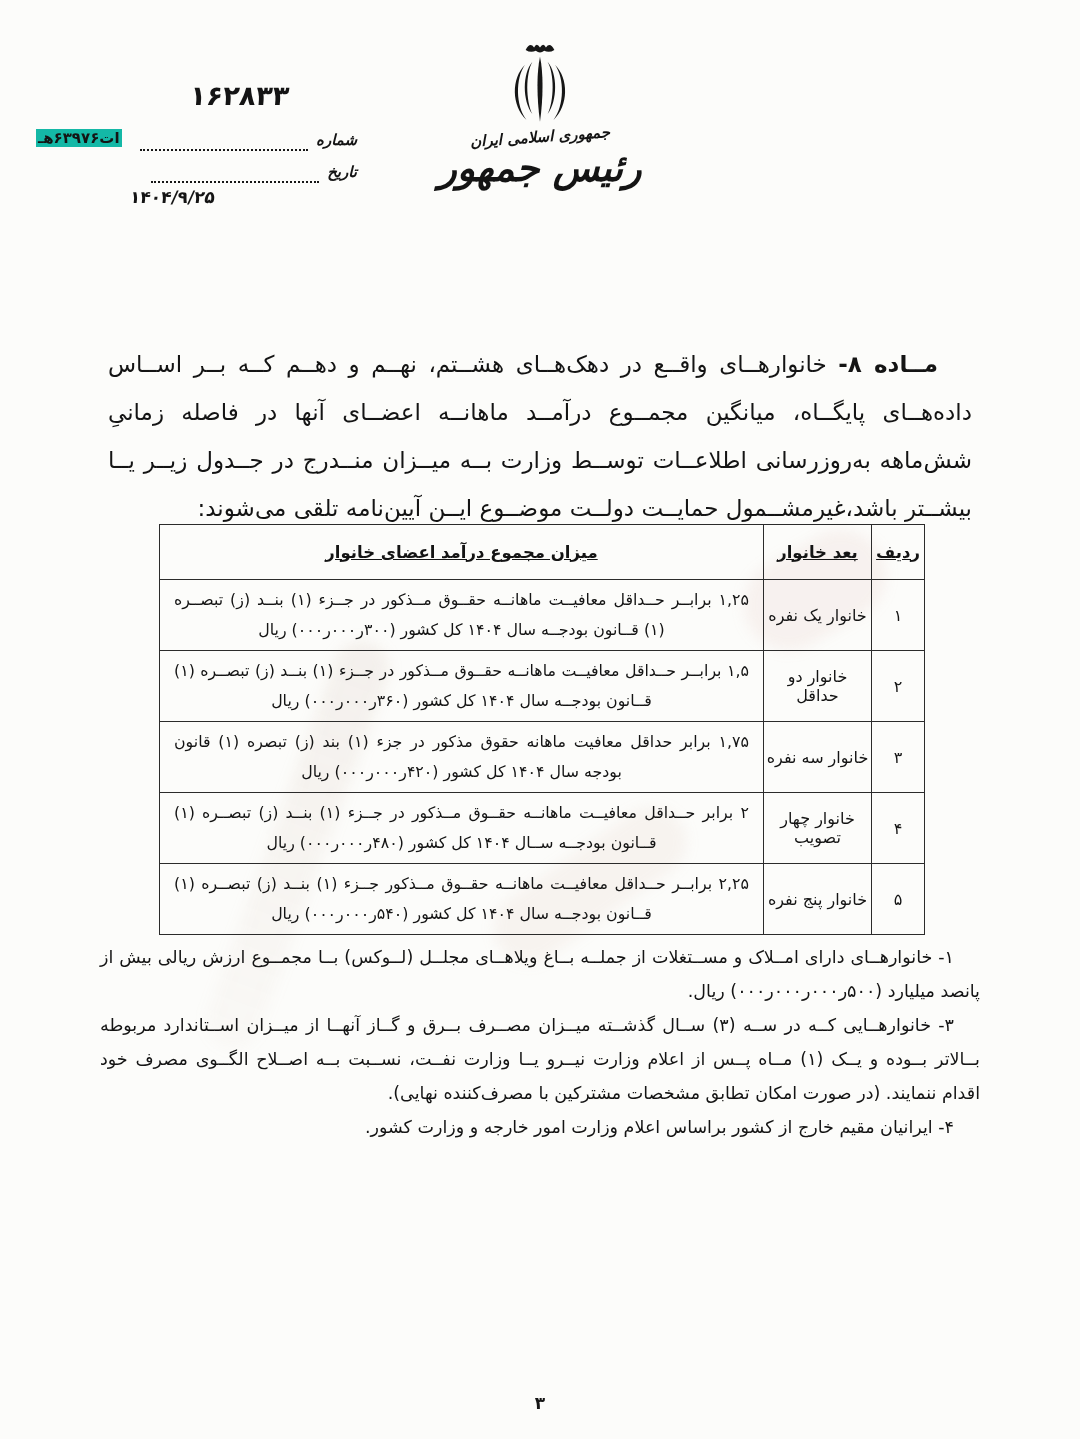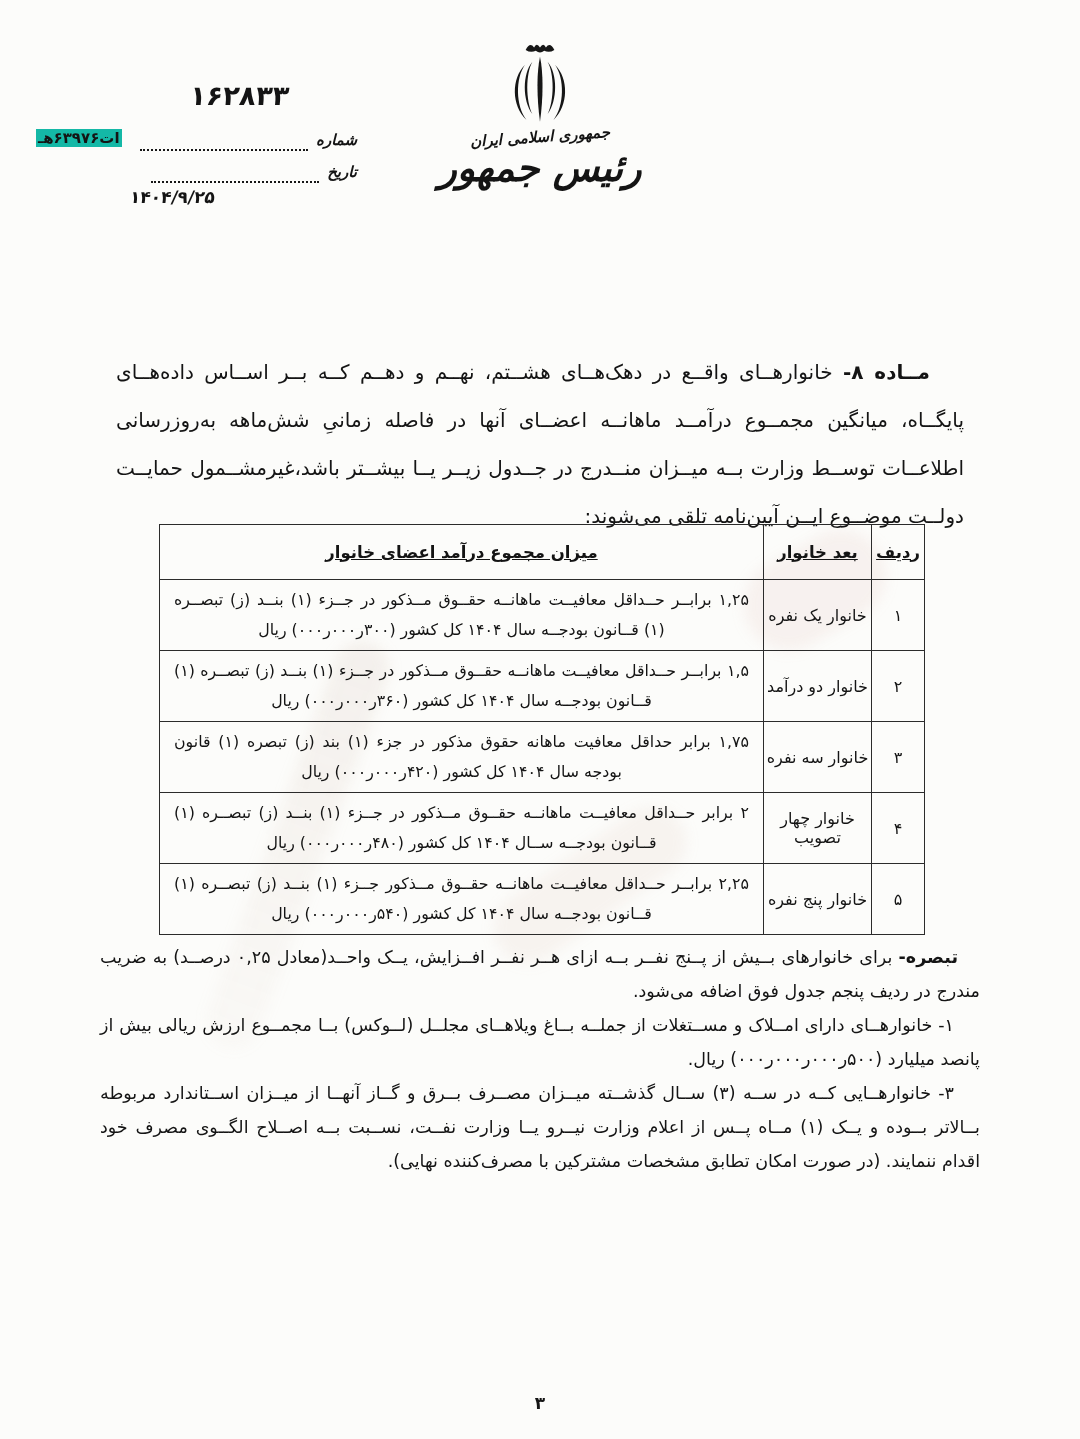--- a/index.html
+++ b/index.html
@@ -32,22 +32,22 @@
                 letter-spacing:7px;transform:skewX(-6deg);margin-bottom:8px;}
   .field-row{position:relative;display:flex;align-items:flex-end;gap:8px;
              font-size:15px;height:32px;}
   .field-label{font-style:italic;font-weight:700;padding-bottom:2px;}
   .dotline{flex:0 0 168px;border-bottom:2.5px dotted #161616;height:14px;}
   .field-value{position:absolute;left:-36px;bottom:4px;font-weight:700;font-size:15px;
                background:#14b8a6;padding:0 2px;}
   .date-value{font-weight:700;font-size:17px;text-align:left;padding-left:58px;
               margin-top:4px;transform:skewX(-8deg);}
   
-  .p8{position:absolute;top:332px;right:100px;left:100px;margin:16px;
-      font-size:20px;line-height:48px;text-align:justify;text-indent:34px;}
+  .p8{position:absolute;top:332px;right:100px;left:100px;margin:8px;
+      font-size:23px;line-height:48px;text-align:justify;text-indent:34px;}
   .lead{font-weight:700;}
   
   .tbl{position:absolute;top:524px;right:155px;width:766px;border-collapse:collapse;
        table-layout:fixed;}
   .tbl th,.tbl td{border:1.6px solid #2b2b2b;vertical-align:middle;}
   .tbl th{font-size:16.5px;font-weight:700;height:52px;text-align:center;text-decoration:underline;}
   .c-num{width:53px;}
   .c-size{width:108px;}
   td.cell-num{font-size:16px;text-align:center;height:68px;}
   td.cell-size{font-size:16px;text-align:center;}
@@ -117,21 +117,21 @@
       </tr>
     </thead>
     <tbody>
       <tr>
         <td class="cell-num">۱</td>
         <td class="cell-size">خانوار یک نفره</td>
         <td class="cell-amount">۱,۲۵ برابــر حــداقل معافیــت ماهانــه حقــوق مــذکور در جــزء (۱) بنــد (ز) تبصــره (۱) قــانون بودجــه سال ۱۴۰۴ کل کشور (۳۰۰ر۰۰۰ر۰۰۰) ریال</td>
       </tr>
       <tr>
         <td class="cell-num">۲</td>
-        <td class="cell-size">خانوار دو درآمد</td>
+        <td class="cell-size">خانوار دو حداقل</td>
         <td class="cell-amount">۱,۵ برابــر حــداقل معافیــت ماهانــه حقــوق مــذکور در جــزء (۱) بنــد (ز) تبصــره (۱) قــانون بودجــه سال ۱۴۰۴ کل کشور (۳۶۰ر۰۰۰ر۰۰۰) ریال</td>
       </tr>
       <tr>
         <td class="cell-num">۳</td>
         <td class="cell-size">خانوار سه نفره</td>
         <td class="cell-amount">۱,۷۵ برابر حداقل معافیت ماهانه حقوق مذکور در جزء (۱) بند (ز) تبصره (۱) قانون بودجه سال ۱۴۰۴ کل کشور (۴۲۰ر۰۰۰ر۰۰۰) ریال</td>
       </tr>
       <tr>
         <td class="cell-num">۴</td>
         <td class="cell-size">خانوار چهار تصویب</td>
@@ -139,20 +139,20 @@
       </tr>
       <tr>
         <td class="cell-num">۵</td>
         <td class="cell-size">خانوار پنج نفره</td>
         <td class="cell-amount">۲,۲۵ برابــر حــداقل معافیــت ماهانــه حقــوق مــذکور جــزء (۱) بنــد (ز) تبصــره (۱) قــانون بودجــه سال ۱۴۰۴ کل کشور (۵۴۰ر۰۰۰ر۰۰۰) ریال</td>
       </tr>
     </tbody>
   </table>
 
   <div class="lower">
-    <p class="note"><span class="lead">تبصره-</span> <span>برای خانوارهای بــیش از پــنج نفــر بــه ازای هــر نفــر افــزایش، یــک واحــد(معادل ۰,۲۵ درصــد) به ضریب مندرج در ردیف پنجم جدول فوق اضافه می‌شود.</span></p>
     <p class="item"><span>۱- خانوارهــای دارای امــلاک و مســتغلات از جملــه بــاغ ویلاهــای مجلــل (لــوکس) بــا مجمــوع ارزش ریالی بیش از پانصد میلیارد (۵۰۰ر۰۰۰ر۰۰۰ر۰۰۰) ریال.</span></p>
     <p class="item"><span>۳- خانوارهــایی کــه در ســه (۳) ســال گذشــته میــزان مصــرف بــرق و گــاز آنهــا از میــزان اســتاندارد مربوطه بــالاتر بــوده و یــک (۱) مــاه پــس از اعلام وزارت نیــرو یــا وزارت نفــت، نســبت بــه اصــلاح الگــوی مصرف خود اقدام ننمایند. (در صورت امکان تطابق مشخصات مشترکین با مصرف‌کننده نهایی).</span></p>
+    <p class="item"><span>۴- ایرانیان مقیم خارج از کشور براساس اعلام وزارت امور خارجه و وزارت کشور.</span></p>
   </div>
 
   <div class="pagenum">۳</div>
 
 </div>
 
 </body></html>

